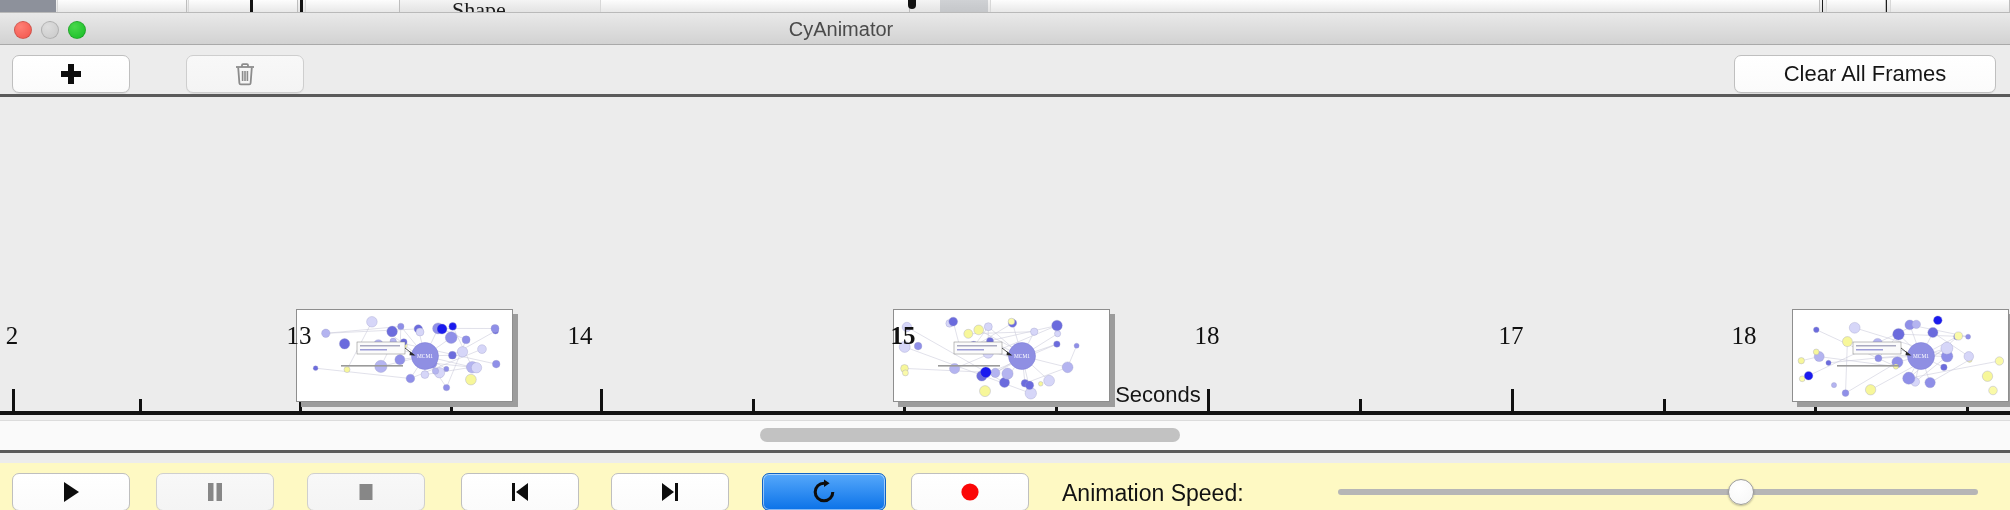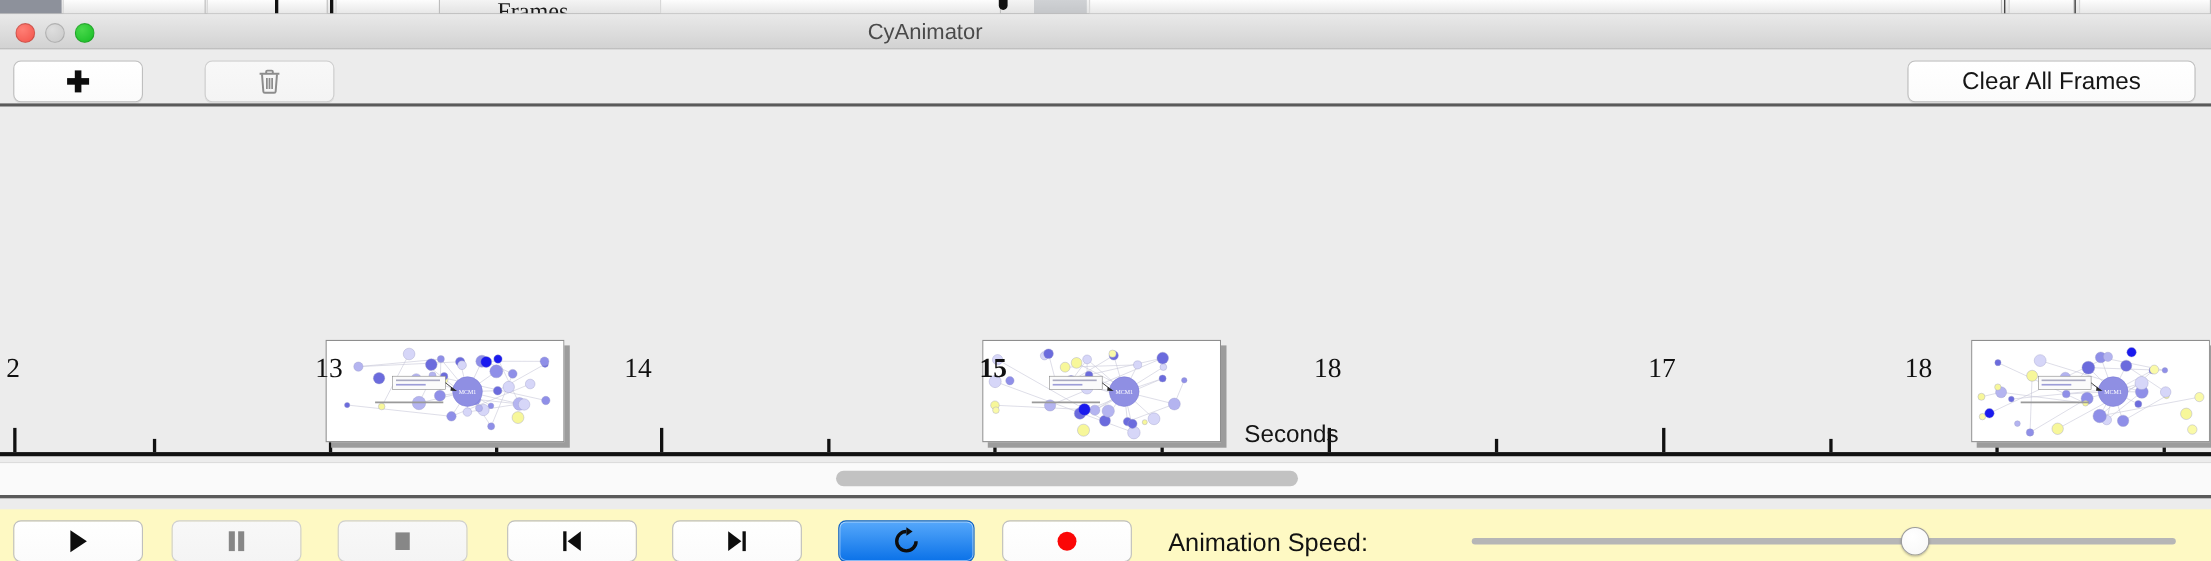--- a/index.html
+++ b/index.html
@@ -202,21 +202,21 @@
   }
 
   .axis-caption {
     position: absolute;
     left: 0; top: 382px;
     width: 2010px;
     text-align: center;
     font-size: 22px;
     color: #151515;
   }
-  .axis-caption span { position: relative; left: 169px; }
+  .axis-caption span { position: relative; left: 153px; }
 
   
   .scroll-wrap {
     position: absolute;
     left: 0; top: 420px;
     width: 2010px; height: 30px;
     background: #fafafa;
     border-top: 1px solid #dcdcdc;
   }
   .scroll-thumb {
@@ -296,21 +296,21 @@
 
 <div id="app">
 
   <div class="bg-strip">
     <div class="dark-seg" style="left:0; width:56px;"></div>
     <div class="seg" style="left:57px; width:130px;"></div>
     <div class="seg" style="left:188px; width:110px;"></div>
     <div class="blk" style="left:250px; width:3px; height:13px;"></div>
     <div class="blk" style="left:300px; width:3px; height:13px;"></div>
     <div class="seg" style="left:305px; width:95px;"></div>
-    <div class="shape-text">Frames</div>
+    <div class="shape-text">Shape</div>
     <div class="seg" style="left:600px; width:310px;"></div>
     <div class="blk" style="left:908px; width:8px; height:9px; border-radius:0 0 4px 4px;"></div>
     <div class="dark-seg" style="left:940px; width:48px; opacity:.35;"></div>
     <div class="seg" style="left:990px; width:830px;"></div>
     <div class="tick-mark" style="left:1822px;"></div>
     <div class="seg" style="left:1826px; width:60px;"></div>
     <div class="tick-mark" style="left:1886px;"></div>
     <div class="seg" style="left:1890px; width:120px;"></div>
   </div>
 

